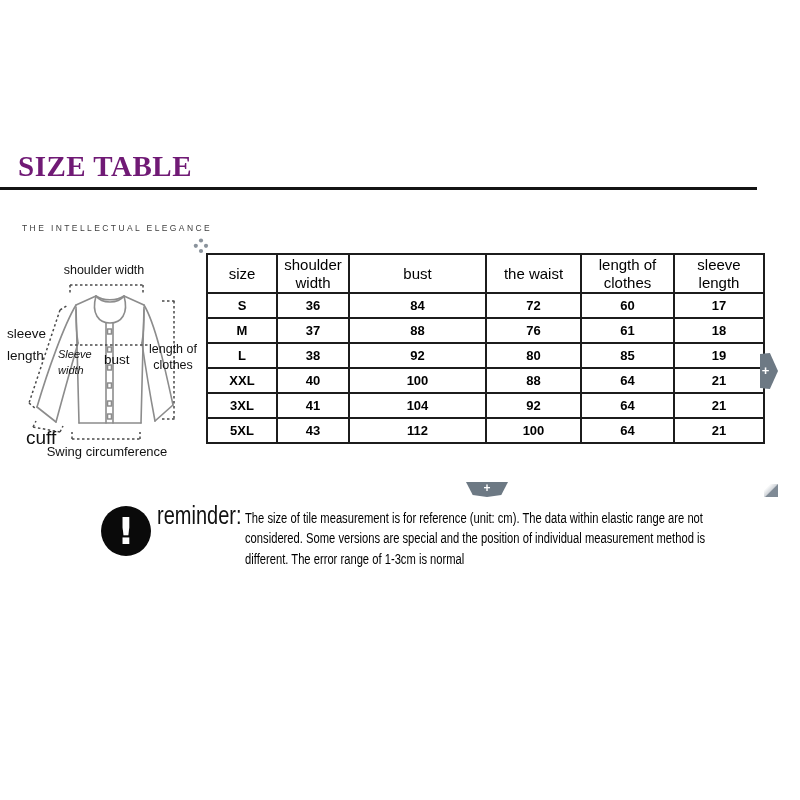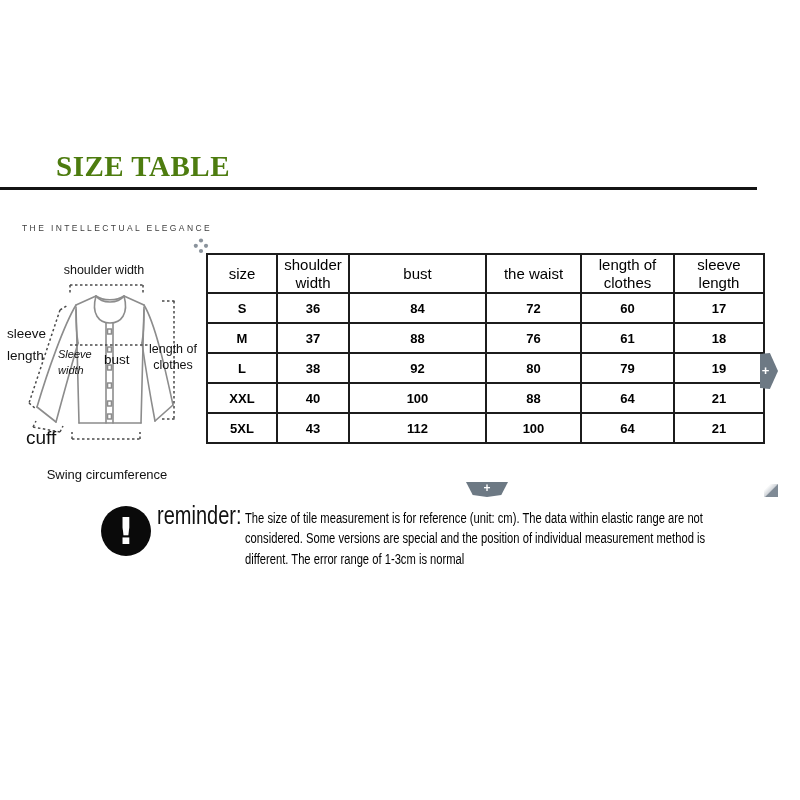--- a/index.html
+++ b/index.html
@@ -4,38 +4,38 @@
 <style>
   html,body{margin:0;padding:0;}
   body{
     width:800px;height:800px;position:relative;background:#ffffff;
     font-family:"Liberation Sans",sans-serif;color:#000;overflow:hidden;
   }
   
   .brand-title{
     position:absolute;left:18px;top:150px;
     font-family:"Liberation Serif",serif;font-weight:bold;
-    font-size:29px;letter-spacing:0.5px;color:#4d7c0f;white-space:nowrap;margin-left:38px;
+    font-size:29px;letter-spacing:0.5px;color:#701a75;white-space:nowrap;
   }
   .brand-rule{position:absolute;left:0;top:187px;width:757px;height:3px;background:#141414;}
   .brand-subtitle{
     position:absolute;left:22px;top:195px;
     font-size:8.5px;letter-spacing:2.4px;color:#3f3f3f;white-space:nowrap;margin-top:28px;
   }
   
   .diagram{position:absolute;left:0px;top:255px;width:212px;height:215px;}
   .diagram svg{position:absolute;left:0;top:0;}
   .dlabel{position:absolute;color:#111;line-height:1.35;}
   .lbl-shoulder{left:52px;top:7px;width:104px;text-align:center;font-size:12.5px;}
   .lbl-sleevelen{left:7px;top:68px;width:52px;font-size:13.5px;line-height:1.6;}
   .lbl-sleevewid{left:58px;top:92px;width:46px;font-size:11px;line-height:1.45;font-style:italic;}
   .lbl-bust{left:104px;top:96px;font-size:13.5px;}
   .lbl-lenclothes{left:142px;top:87px;width:62px;text-align:center;font-size:12.5px;line-height:1.25;}
   .lbl-cuff{left:26px;top:170px;font-size:19px;}
-  .lbl-swing{left:40px;top:188px;width:134px;text-align:center;font-size:13px;margin-top:23px;}
+  .lbl-swing{left:40px;top:188px;width:134px;text-align:center;font-size:13px;}
   
   .size-table-wrap{position:absolute;left:206px;top:253px;}
   table.size-table{
     border-collapse:collapse;table-layout:fixed;width:557px;height:191px;
     font-family:"Liberation Sans",sans-serif;
   }
   table.size-table th,table.size-table td{
     border:2px solid #1c1c1c;text-align:center;vertical-align:middle;padding:0;
   }
   table.size-table th{font-size:15px;font-weight:normal;height:37px;line-height:1.15;}
@@ -183,28 +183,36 @@
           <td>88</td>
           <td>76</td>
           <td>61</td>
           <td>18</td>
       </tr>
       <tr>
         <td>L</td>
           <td>38</td>
           <td>92</td>
           <td>80</td>
-          <td>79</td>
+          <td>85</td>
           <td>19</td>
       </tr>
       <tr>
         <td>XXL</td>
           <td>40</td>
           <td>100</td>
           <td>88</td>
+          <td>64</td>
+          <td>21</td>
+      </tr>
+      <tr>
+        <td>3XL</td>
+          <td>41</td>
+          <td>104</td>
+          <td>92</td>
           <td>64</td>
           <td>21</td>
       </tr>
       <tr>
         <td>5XL</td>
           <td>43</td>
           <td>112</td>
           <td>100</td>
           <td>64</td>
           <td>21</td>

